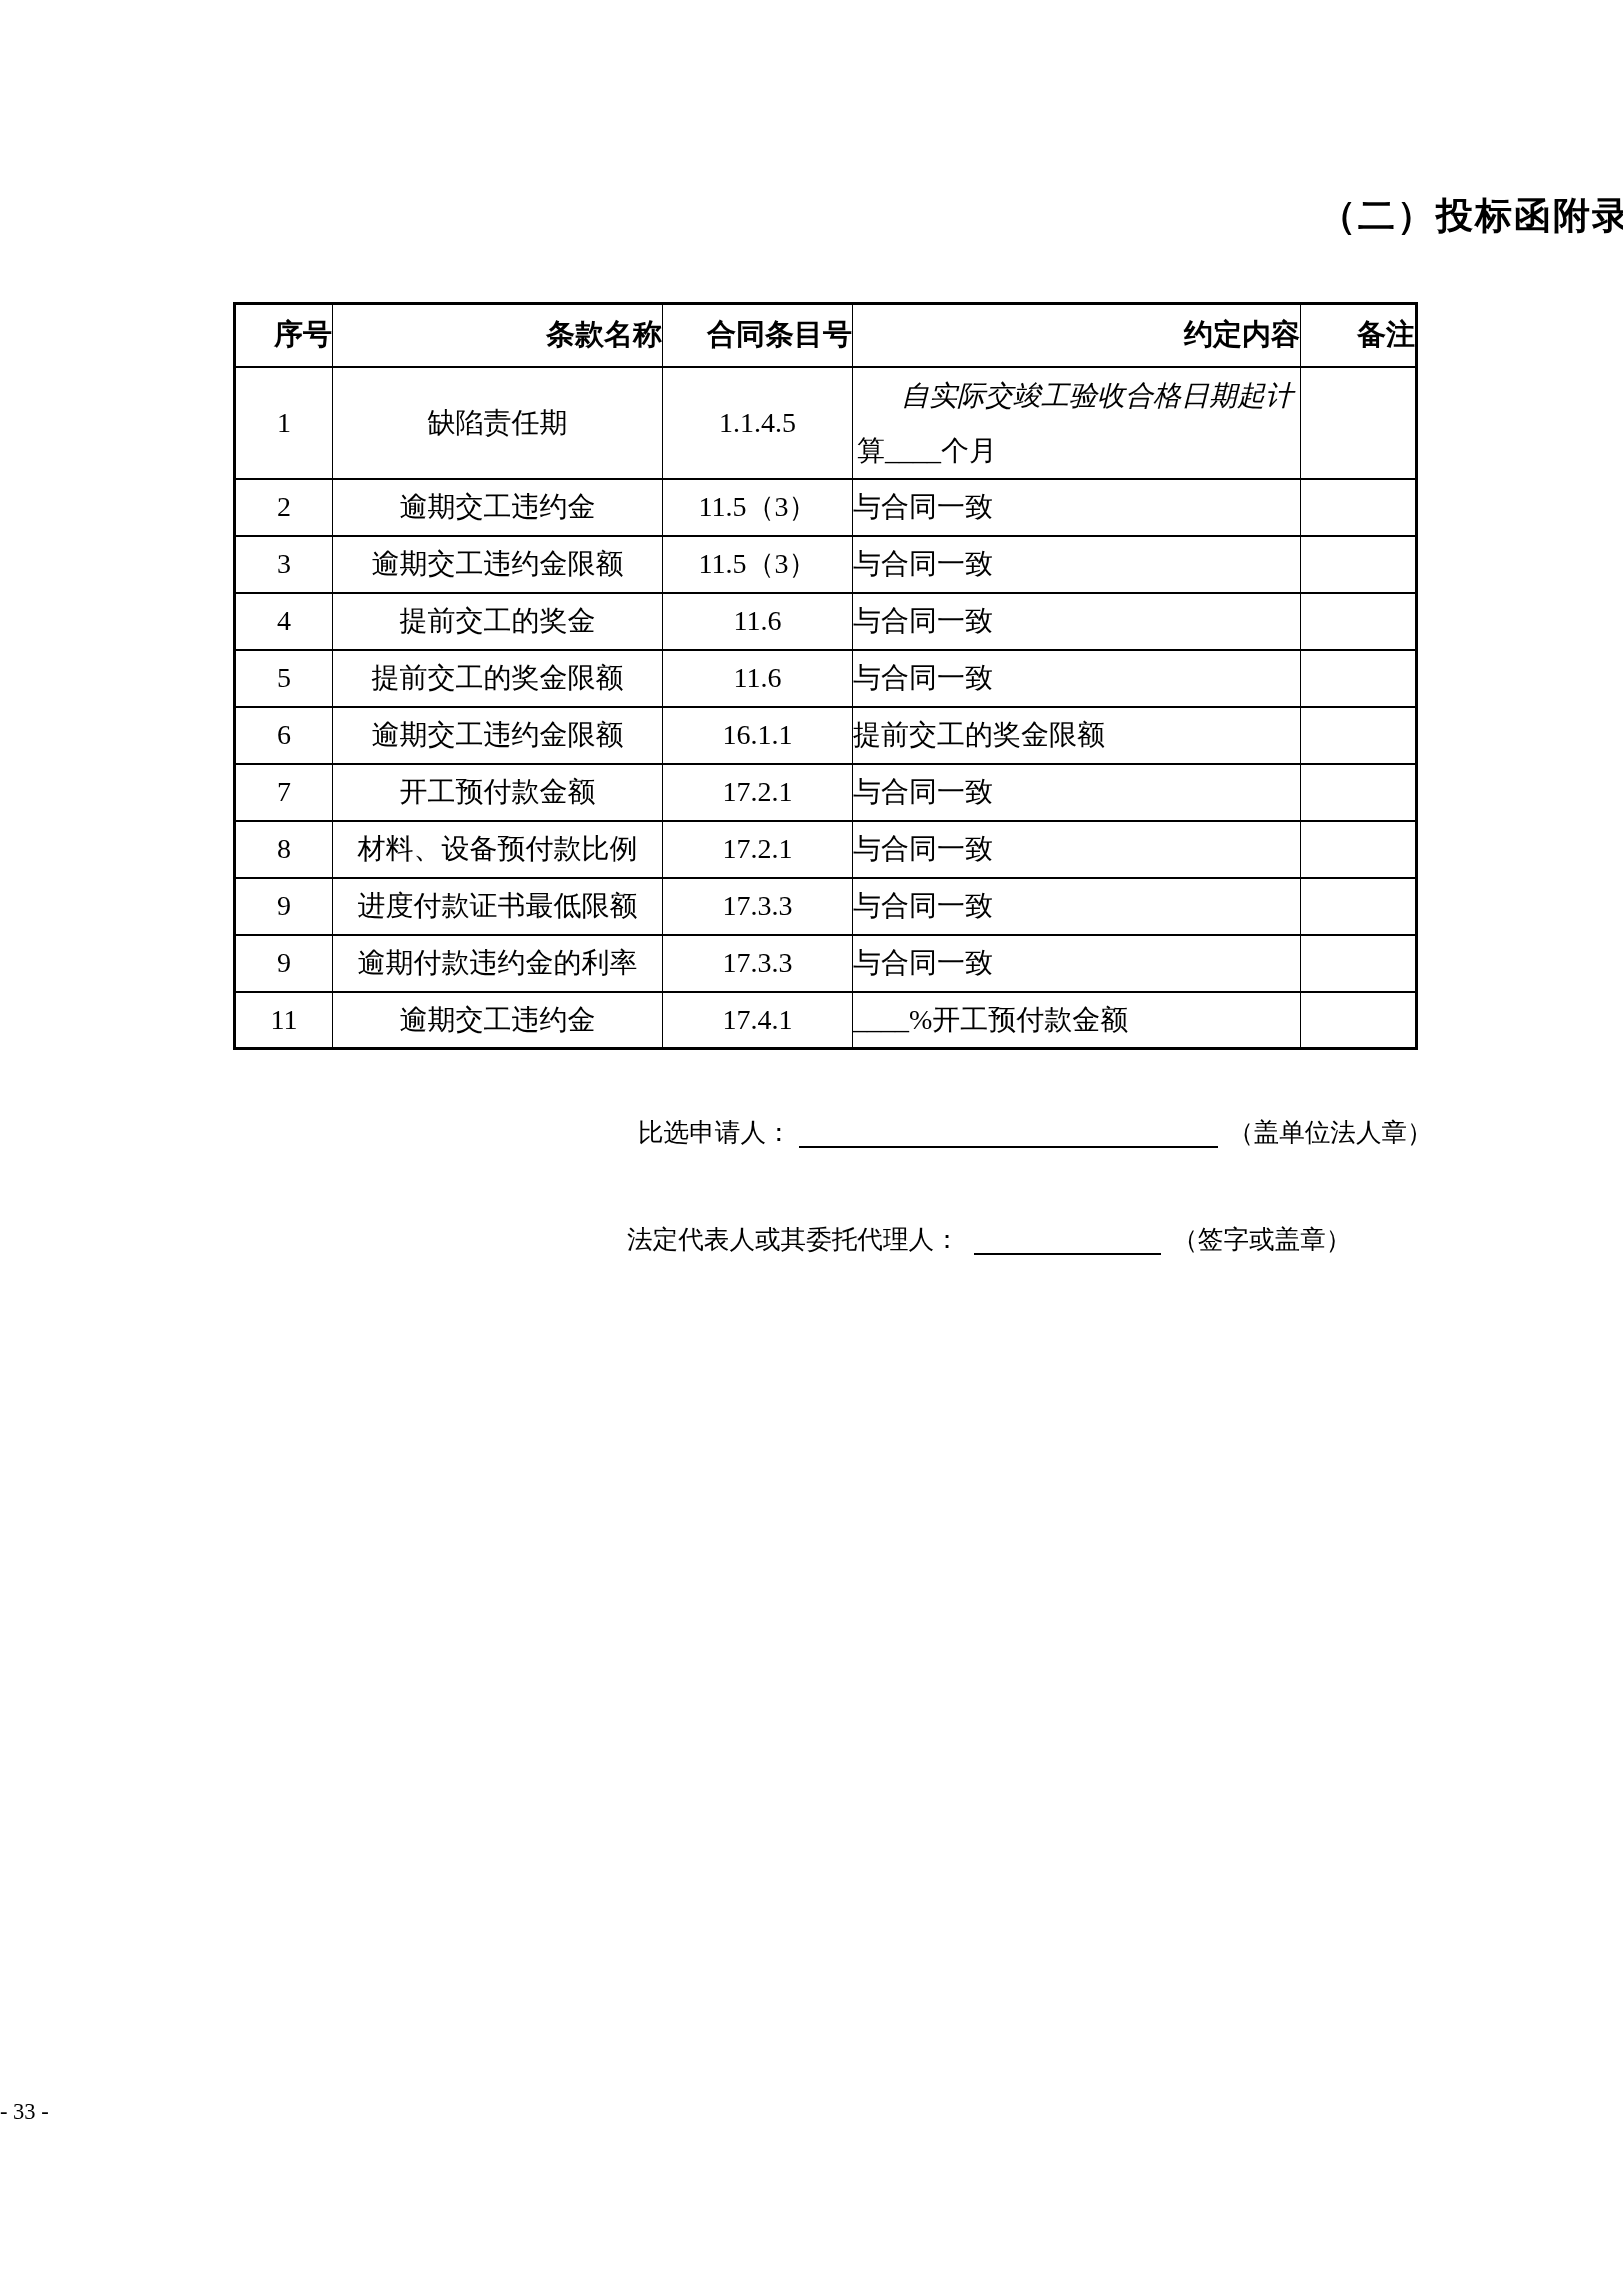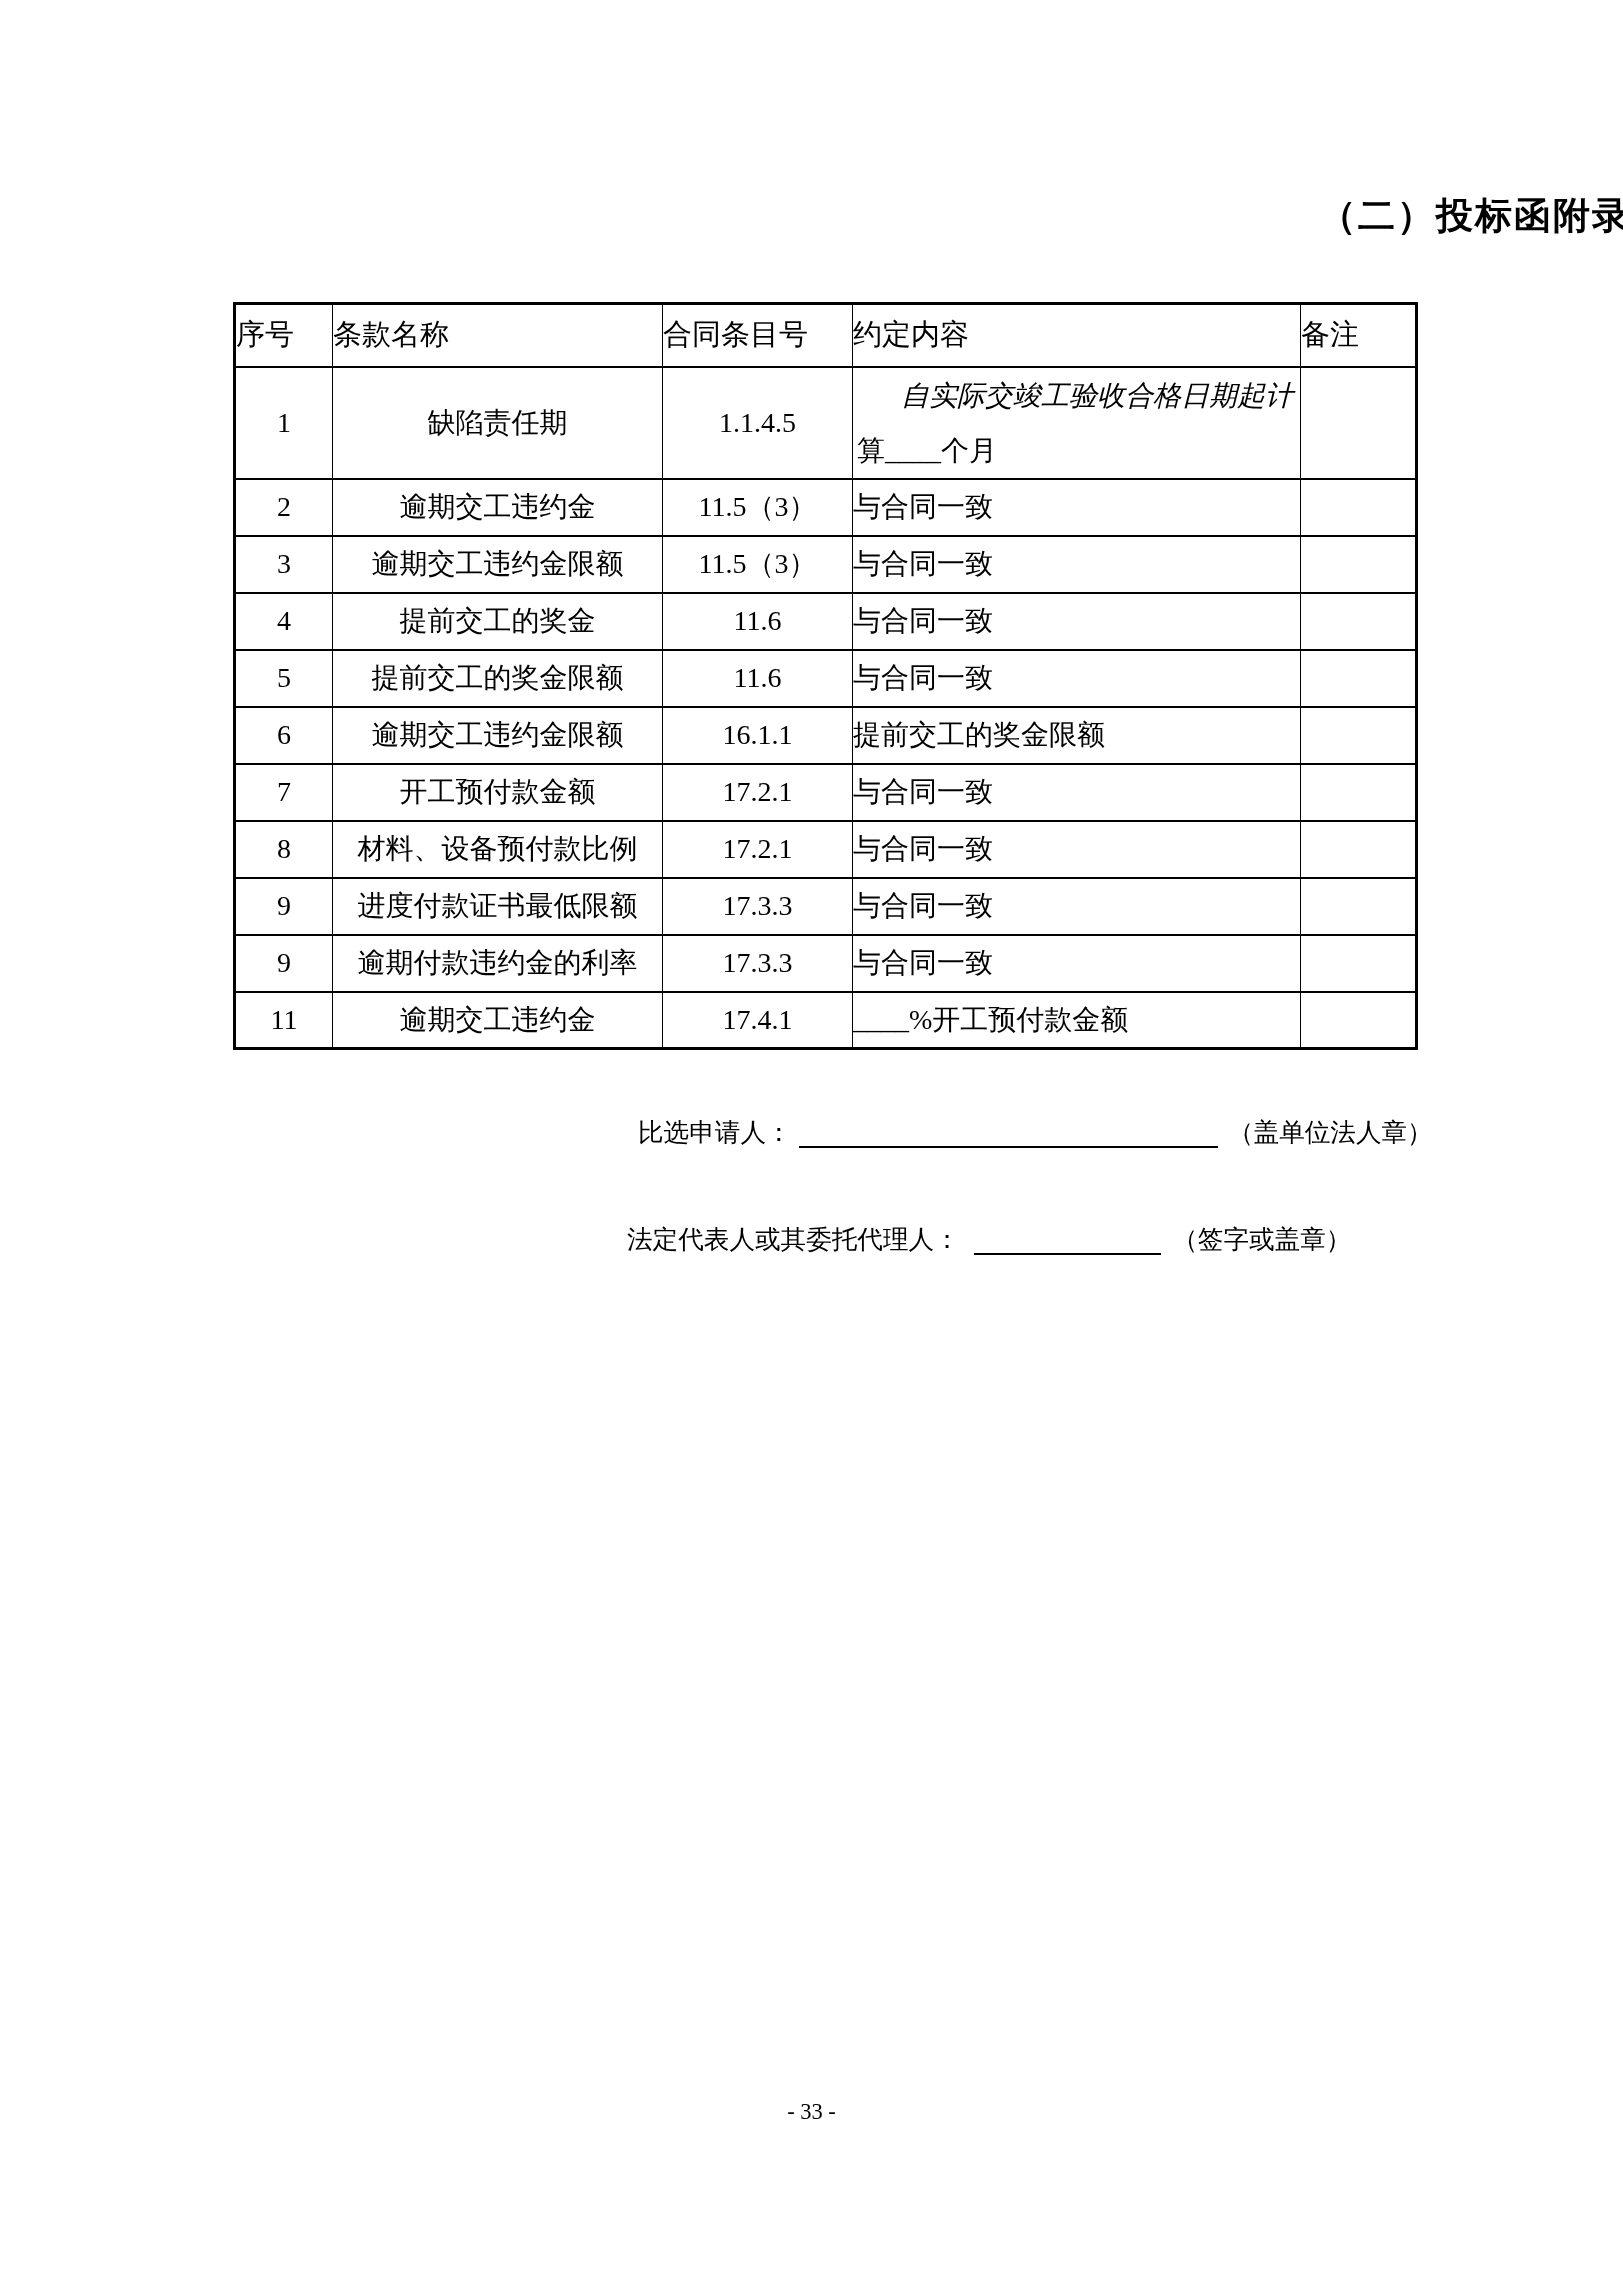--- a/index.html
+++ b/index.html
@@ -32,22 +32,22 @@
   table.appendix td{
     border:1.5px solid #000;
     border-top-width:2px;
     border-bottom-width:2px;
     padding:0;
     overflow:hidden;
   }
   tr.header-row{height:63px;}
   tr.header-row th{
     font-size:29px;
-    font-weight:normal;
-    text-align:left;
+    font-weight:bold;
+    text-align:right;
     vertical-align:middle;
   }
   tbody tr{height:57px;}
   tbody tr.row-first{height:110px;}
   td{font-size:28px;vertical-align:middle;}
   .c-seq{text-align:center;}
   .c-clause{text-align:center;}
   .c-ref{text-align:center;}
   .c-content{text-align:left;padding-left:8.2px;}
   .c-note{text-align:center;}
@@ -65,21 +65,21 @@
     display:inline-block;
     height:29px;
     border-bottom:2.6px solid #000;
     vertical-align:bottom;
   }
   .blank1{width:419px;margin-left:7.2px;margin-right:10.2px;}
   .blank2{width:187px;margin-left:14.3px;margin-right:11.2px;}
   .page-number{
     position:absolute;
     top:2099px;left:0;width:100%;
-    text-align:center;
+    text-align:left;
     font-size:22.5px;
   }
 </style>
 </head>
 <body>
 
 <div class="page">
 
   <div class="doc-title">（二）投标函附录</div>
 

